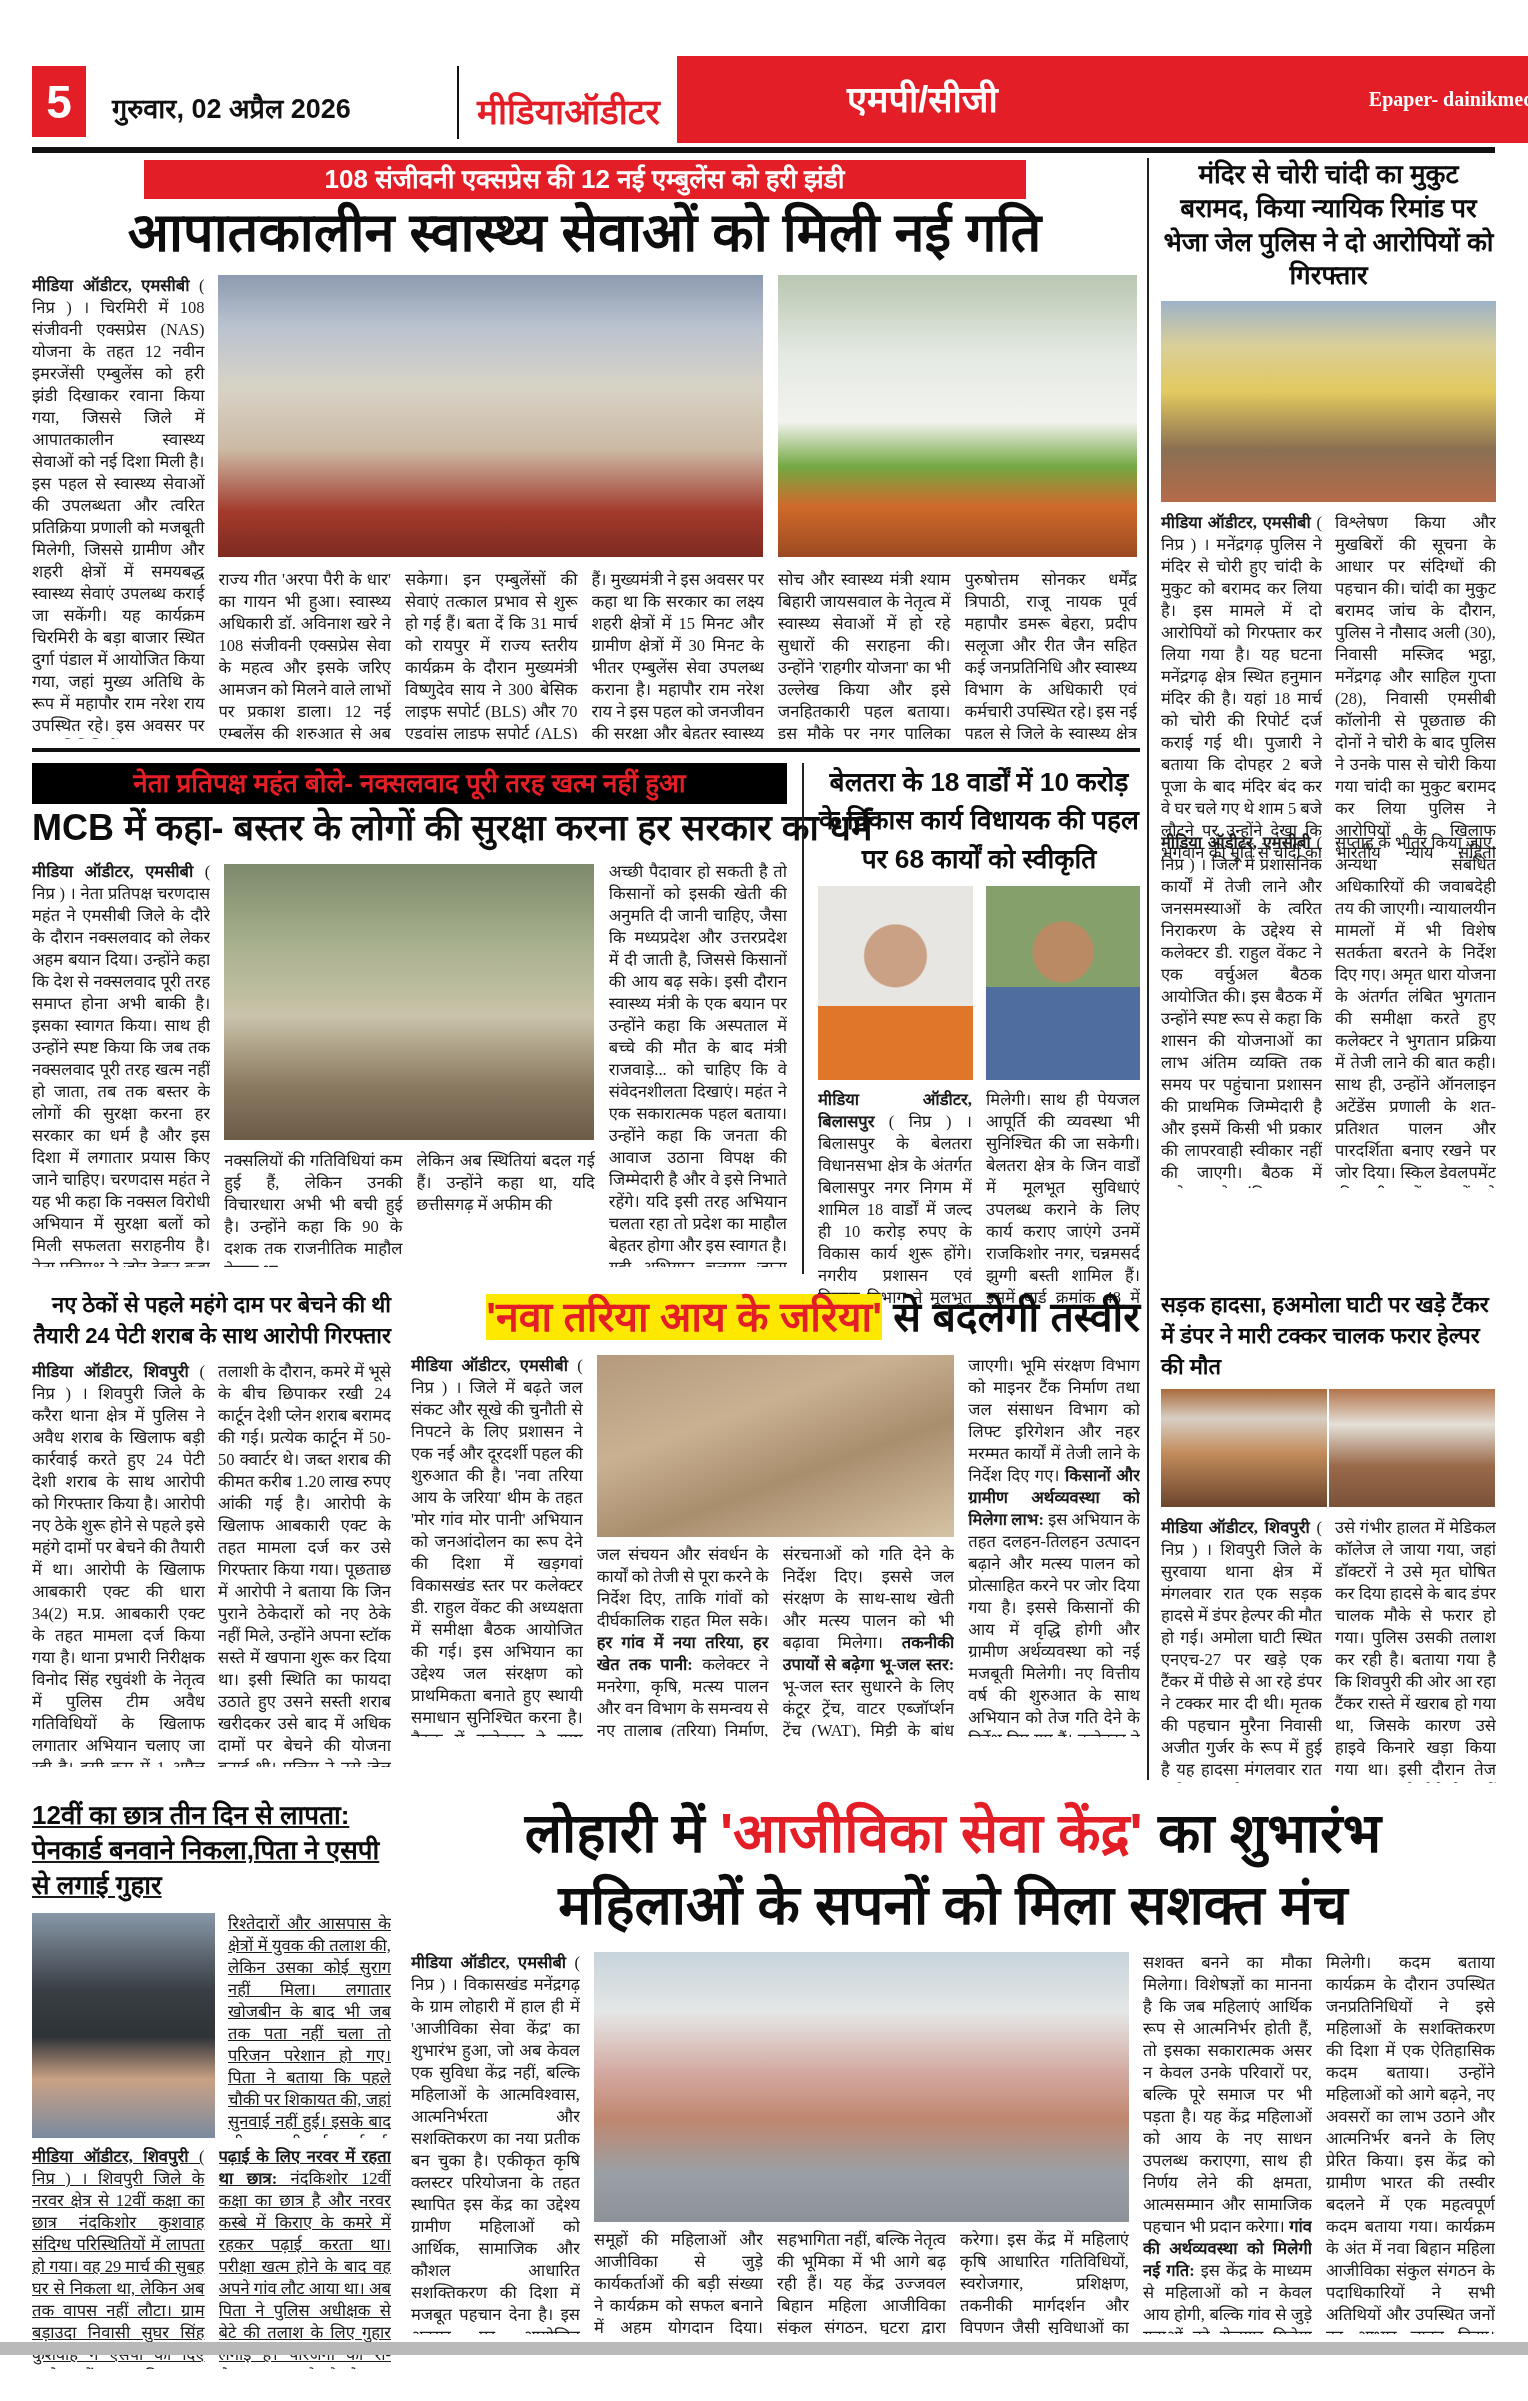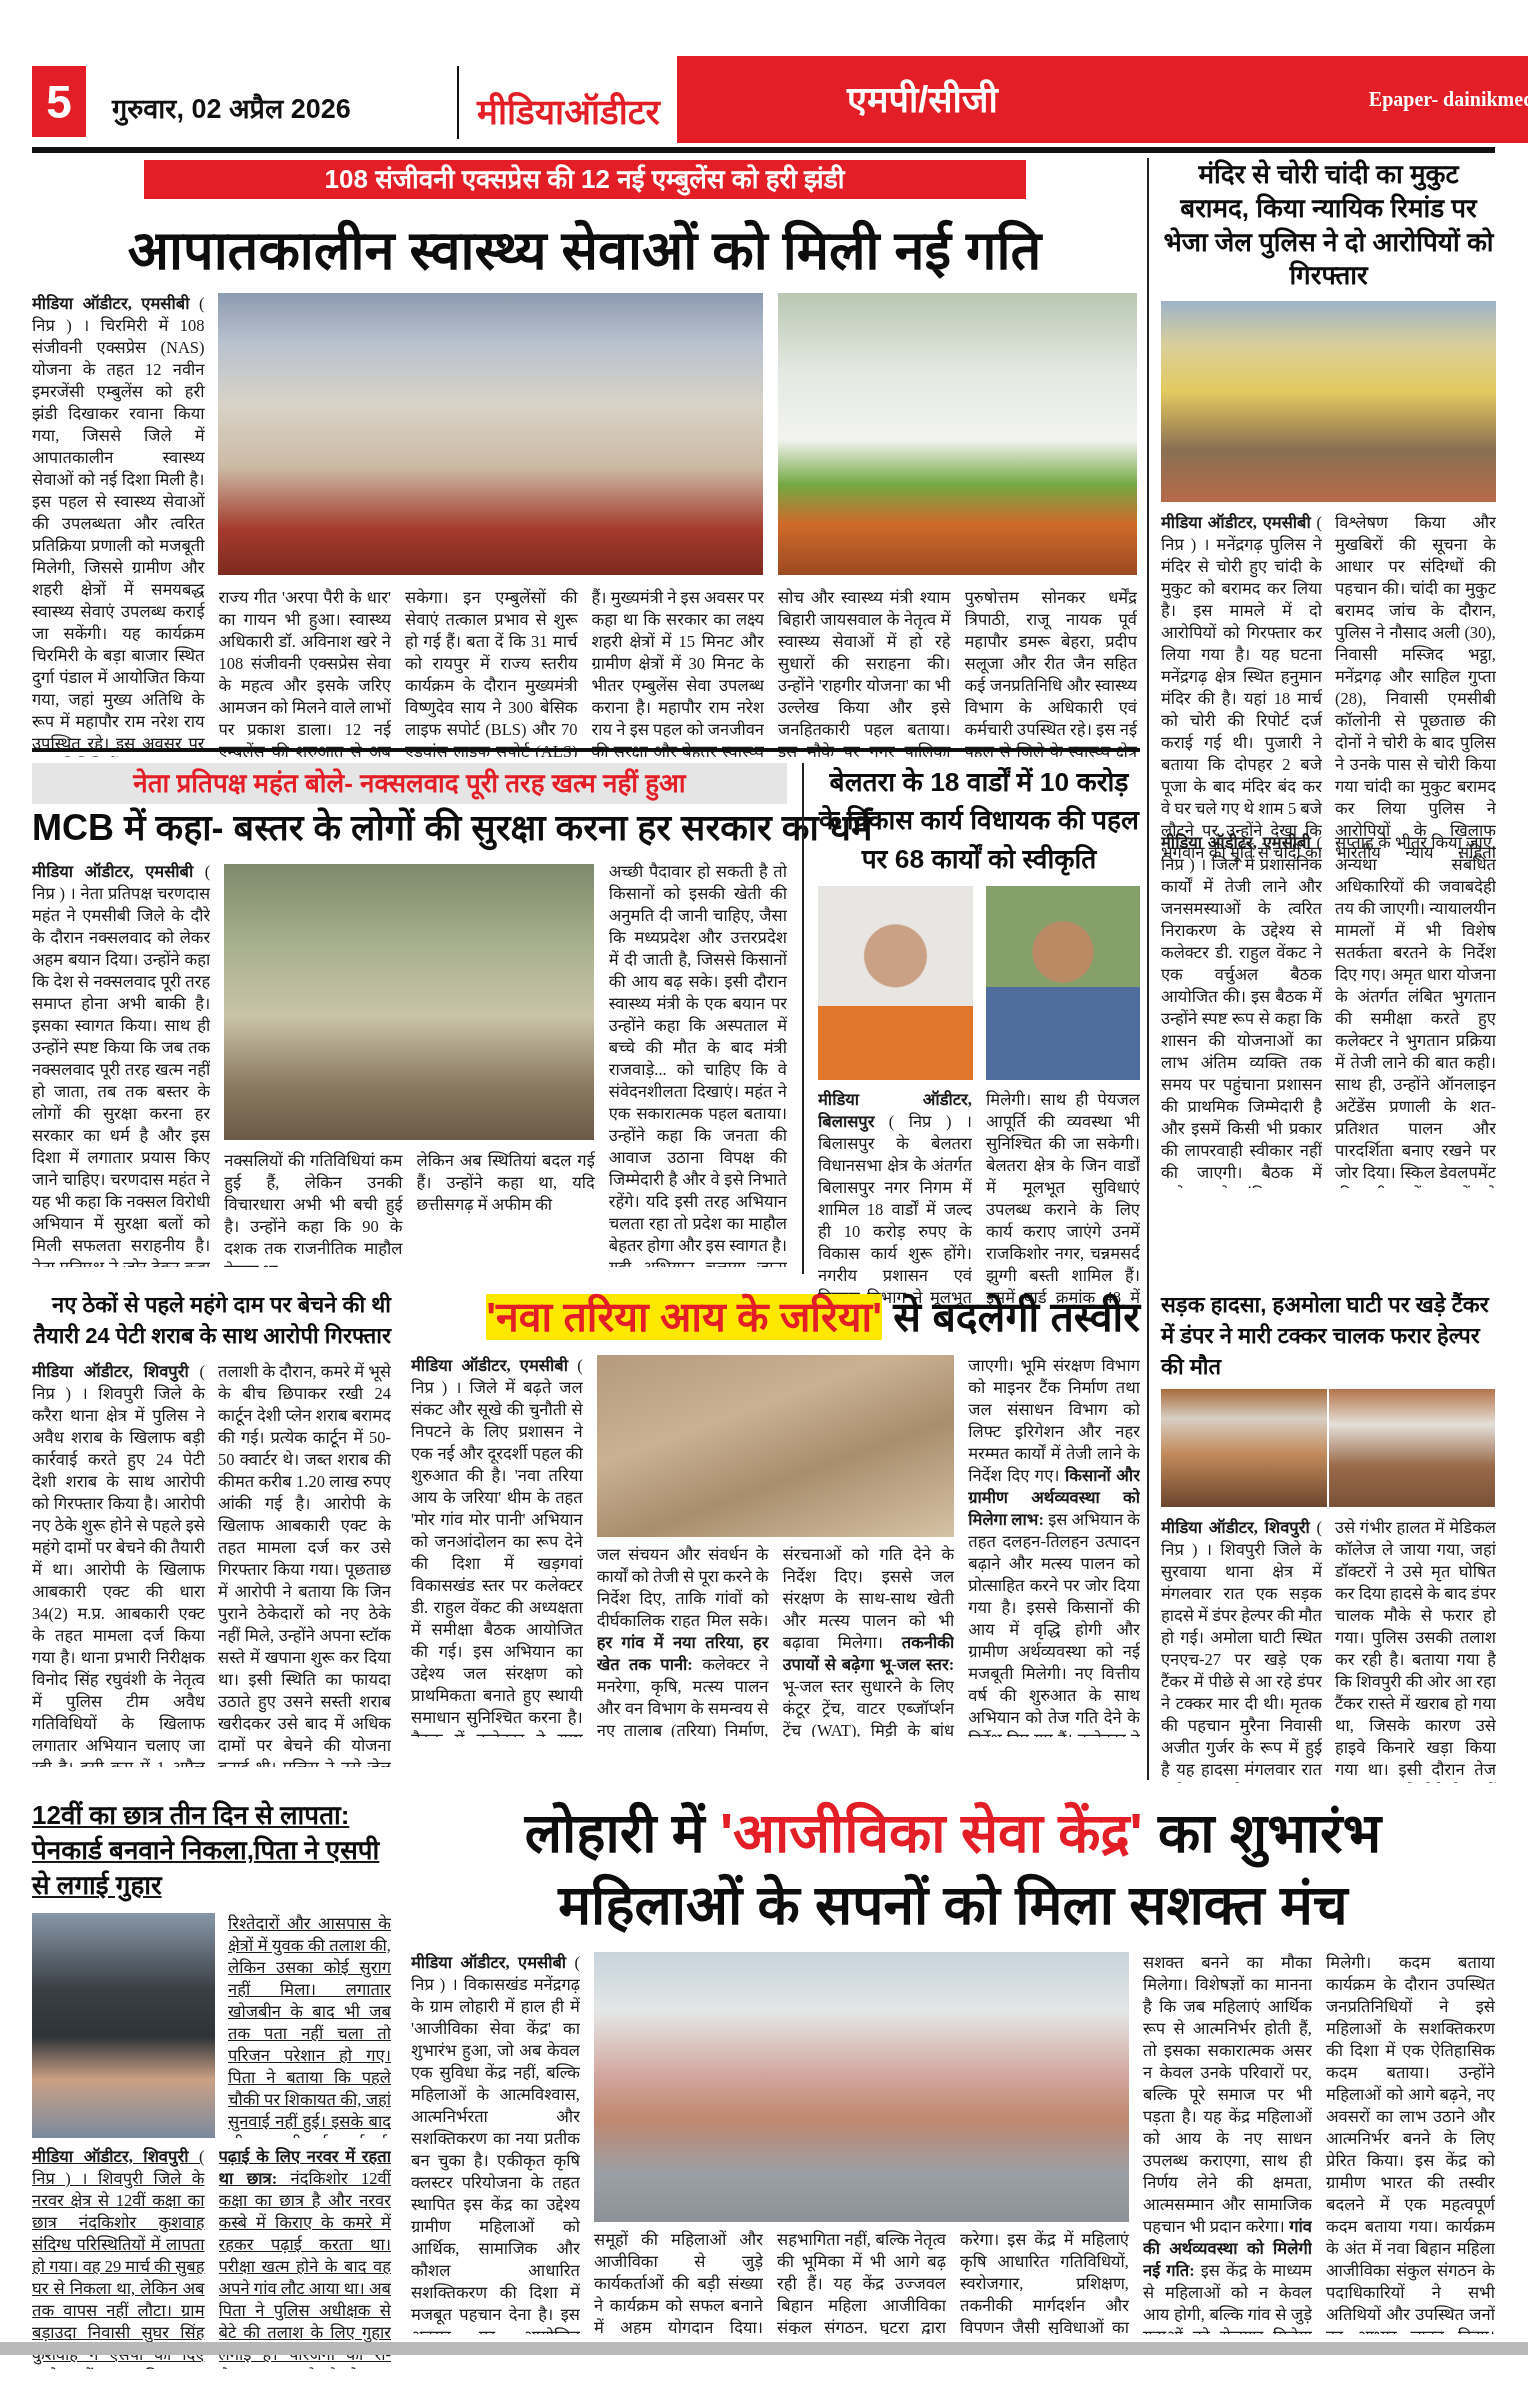--- a/index.html
+++ b/index.html
@@ -17,34 +17,34 @@
   .banner { left:677px; top:56px; width:978px; height:87px; background:#e31e26; }
   .edition { position:absolute; left:170px; top:0; height:87px; line-height:87px; color:#fff;
              font-family:"Liberation Sans", sans-serif; font-weight:bold; font-size:36px; }
   .epaper { position:absolute; right:22px; top:0; height:87px; line-height:87px; color:#fff;
             font-family:"Liberation Serif", serif; font-weight:bold; font-size:20px; }
   .hdr-rule { left:32px; top:147px; width:1463px; height:5.9px; background:#111; }
 
   
   .kicker-red { margin:0 auto; width:882px; height:39px; background:#e31e26; color:#fff; text-align:center;
                 line-height:39px; font-family:"Liberation Sans", sans-serif; font-weight:bold; font-size:26px; }
-  .kicker-yellow { width:100%; height:41px; background:#e5e5e5; color:#e31e26; text-align:center;
+  .kicker-yellow { width:100%; height:41px; background:#000000; color:#e31e26; text-align:center;
                    line-height:41px; font-family:"Liberation Sans", sans-serif; font-weight:bold; font-size:26px; }
   .hl { font-family:"Liberation Sans", sans-serif; font-weight:bold; color:#0d0d0d; text-align:center; }
   .body-flex { position:relative; display:flex; gap:14px; overflow:hidden; }
   .col { flex:1; font-size:16.5px; line-height:22px; text-align:justify; overflow:hidden; }
   .dl { font-weight:bold; }
   .sub { font-weight:bold; }
   .photo { background-size:cover; }
   .rule-h { background:#111; }
   .rule-v { background:#222; }
 
   
   .art-amb { left:32px; top:160px; width:1105px; }
-  .amb-hl { font-size:54px; line-height:1.2; white-space:nowrap; margin-top:19px; }
+  .amb-hl { font-size:54px; line-height:1.2; white-space:nowrap; margin-top:1px; }
   .amb-body { margin-top:10.6px; height:464px; }
   .amb-photoA { position:absolute; left:186px; top:0; width:545px; height:282px;
     background:linear-gradient(180deg,#8d9bb0 0%,#b9c2cf 18%,#d8d3c6 40%,#cbb9a4 62%,#a33a2c 84%,#7e2a20 100%); }
   .amb-photoB { position:absolute; left:746px; top:0; width:359px; height:282px;
     background:linear-gradient(180deg,#b9c7b2 0%,#e4e9e2 28%,#f2f3ef 52%,#74a843 68%,#cf6a2a 82%,#9c4a22 100%); }
   .sp480 { height:294px; }
   .rule-under-amb { left:32px; top:748px; width:1108px; height:3.5px; }
 
   
   .art-mcb { left:32px; top:763px; width:755px; }

